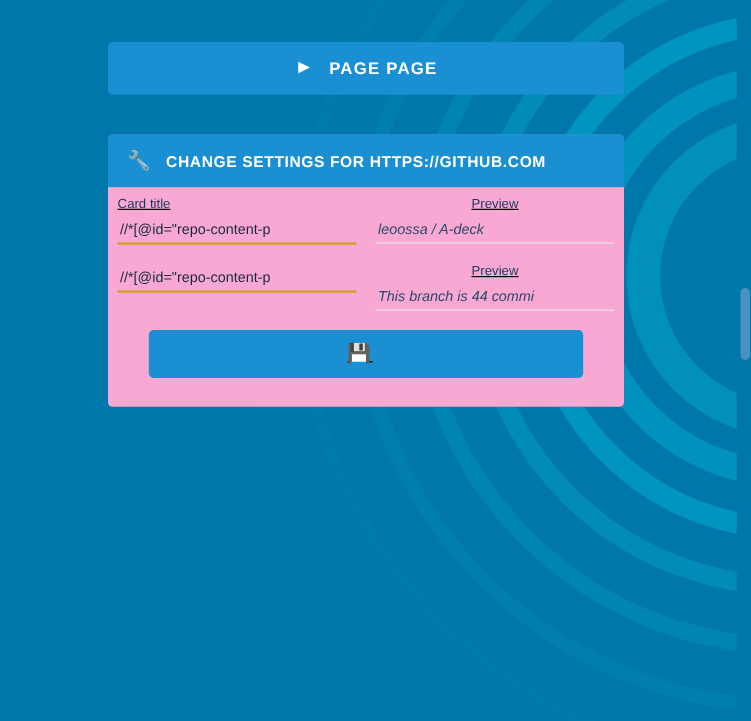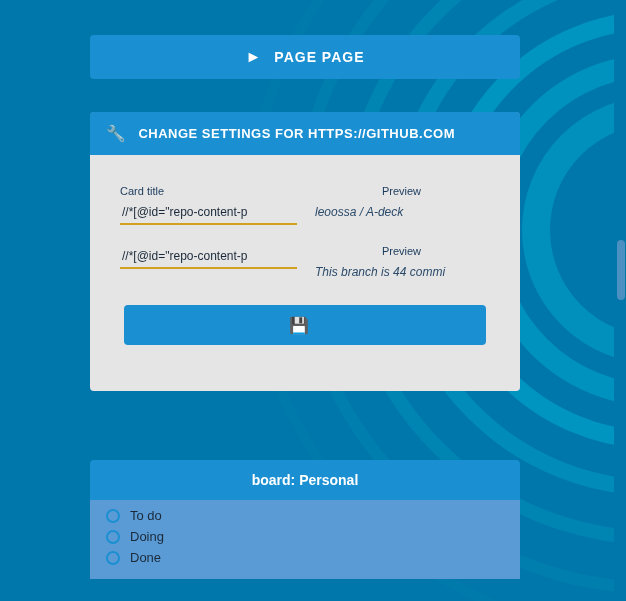--- a/index.html
+++ b/index.html
@@ -84,22 +84,23 @@
       font-weight: bold;
       letter-spacing: 0.5px;
     }
 
     .settings-header .wrench-icon {
       margin-right: 12px;
       font-size: 16px;
     }
 
     .settings-body {
-      padding: 30px;
-      background: #e5e5e5;
+      padding: 8px;
+      background: #f9a8d4;
+      text-decoration: underline;
     }
 
     .field-row {
       display: flex;
       gap: 16px;
       margin-bottom: 16px;
     }
 
     .field-group {
       flex: 1;
@@ -119,21 +120,21 @@
       color: #1a2a3a;
       font-size: 12px;
       padding: 4px 2px;
       outline: none;
     }
 
     .field-preview {
       width: 100%;
       background: transparent;
       border: none;
-      border-bottom: 6px solid #e5e5e5;
+      border-bottom: 1px solid #e5e5e5;
       color: #2a4a6a;
       font-size: 12px;
       padding: 4px 2px;
       font-style: italic;
     }
 
     .preview-label {
       font-size: 11px;
       color: #1a3a5c;
       margin-bottom: 4px;
@@ -279,33 +280,14 @@
         </div>
       </div>
 
       <button class="save-preview-btn">
         <span class="save-icon">💾</span>
       </button>
 
     </div>
   </div>
 
-  <div class="board-panel">
-    <div class="board-header">
-      <span>board: Personal</span>
-    </div>
-    <div class="board-items">
-      <div class="board-item">
-        <div class="circle-icon"></div>
-        <span>To do</span>
-      </div>
-      <div class="board-item">
-        <div class="circle-icon"></div>
-        <span>Doing</span>
-      </div>
-      <div class="board-item">
-        <div class="circle-icon"></div>
-        <span>Done</span>
-      </div>
-    </div>
-  </div>
 
 </div>
 
 </body></html>

